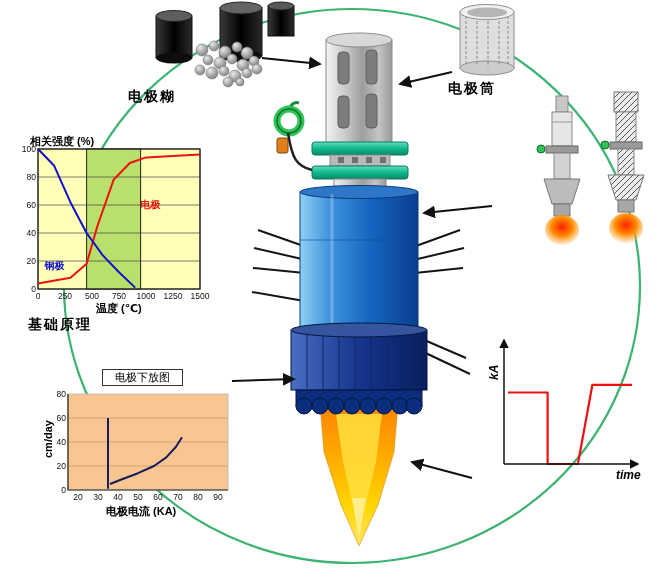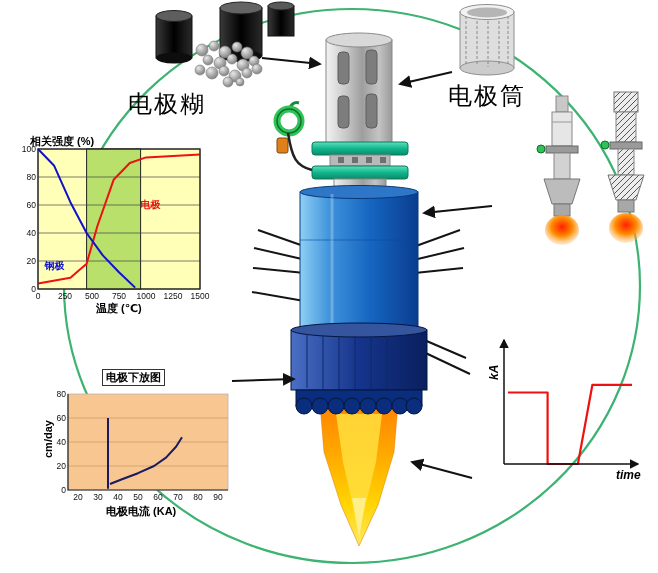--- a/index.html
+++ b/index.html
@@ -1,22 +1,22 @@
 <!DOCTYPE html>
 <html><head>
 <meta charset="utf-8">
 <style>
   html,body{margin:0;padding:0;background:#fff;}
   .scene{position:relative;width:658px;height:573px;background:#fff;overflow:hidden;
          font-family:"Liberation Sans","DejaVu Sans",sans-serif;}
   .scene svg{position:absolute;}
   .lbl{position:absolute;z-index:3;color:#000;white-space:nowrap;}
-  .big{font-size:24px;font-weight:normal;letter-spacing:2px;}
+  .big{font-size:14px;font-weight:bold;letter-spacing:2px;}
   .small{font-size:11px;font-weight:bold;}
-  .boxed{font-size:11px;font-weight:bold;border:1px solid #333;background:#fff;padding:0 3px;}
+  .boxed{font-size:11px;font-weight:normal;border:1px solid #333;background:#fff;padding:0 12px;}
   .rot{transform:rotate(-90deg);transform-origin:0 0;}
   .ital{font-style:italic;font-weight:bold;font-size:12px;}
   .tick{font:8.5px "Liberation Sans","DejaVu Sans",sans-serif;fill:#111;}
   .serieslabel{font:bold 10px "Liberation Sans","DejaVu Sans",sans-serif;}
 </style>
 </head>
 <body>
 
 <div class="scene">
 
@@ -294,20 +294,21 @@
     <g class="ticks"></g>
     <g class="series">
         <polyline points="30.0,60.5 69.6,60.5 69.6,132.0 99.9,132.0 114.4,52.8 154.0,52.8" fill="none" stroke="#ee1111" stroke-width="2.2" stroke-linejoin="round"></polyline>
       </g>
     <line x1="26" y1="132" x2="26" y2="8" stroke="#111" stroke-width="1.5" marker-end="url(#ah)"></line>
     <line x1="26" y1="132" x2="160" y2="132" stroke="#111" stroke-width="1.5" marker-end="url(#ah)"></line>
   </svg>
 
   <span class="lbl big" style="left:128px;top:88px">电极糊</span>
   <span class="lbl big" style="left:448px;top:80px">电极筒</span>
+  <span class="lbl big" style="left:28px;top:316px">基础原理</span>
 
   <span class="lbl small" style="left:30px;top:134px">相关强度 (%)</span>
   <span class="lbl small" style="left:96px;top:301px">温度 (℃)</span>
 
   <span class="lbl boxed" style="left:102px;top:369px">电极下放图</span>
   <span class="lbl small rot" style="left:42px;top:458px">cm/day</span>
   <span class="lbl small" style="left:106px;top:504px">电极电流 (KA)</span>
 
   <span class="lbl ital rot" style="left:487px;top:380px">kA</span>
   <span class="lbl ital" style="left:616px;top:468px">time</span>

